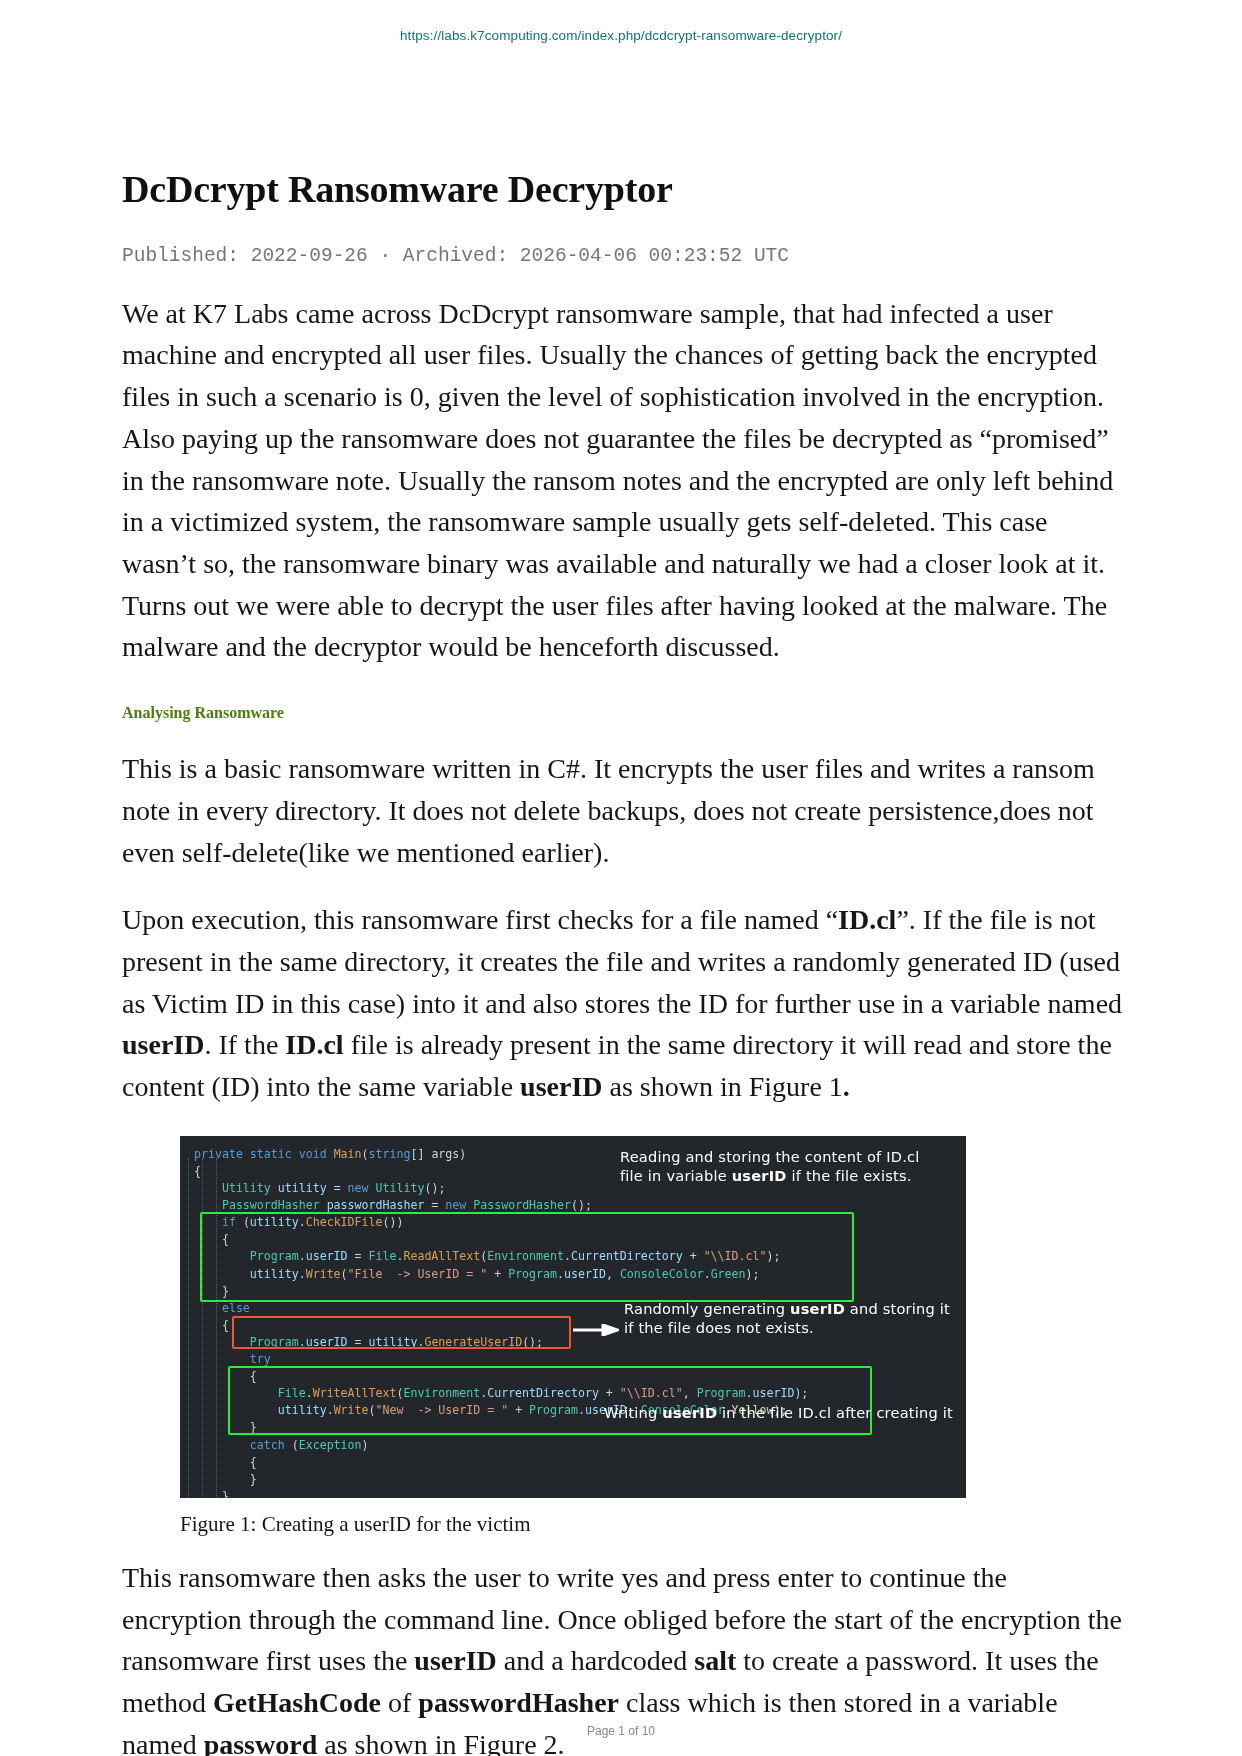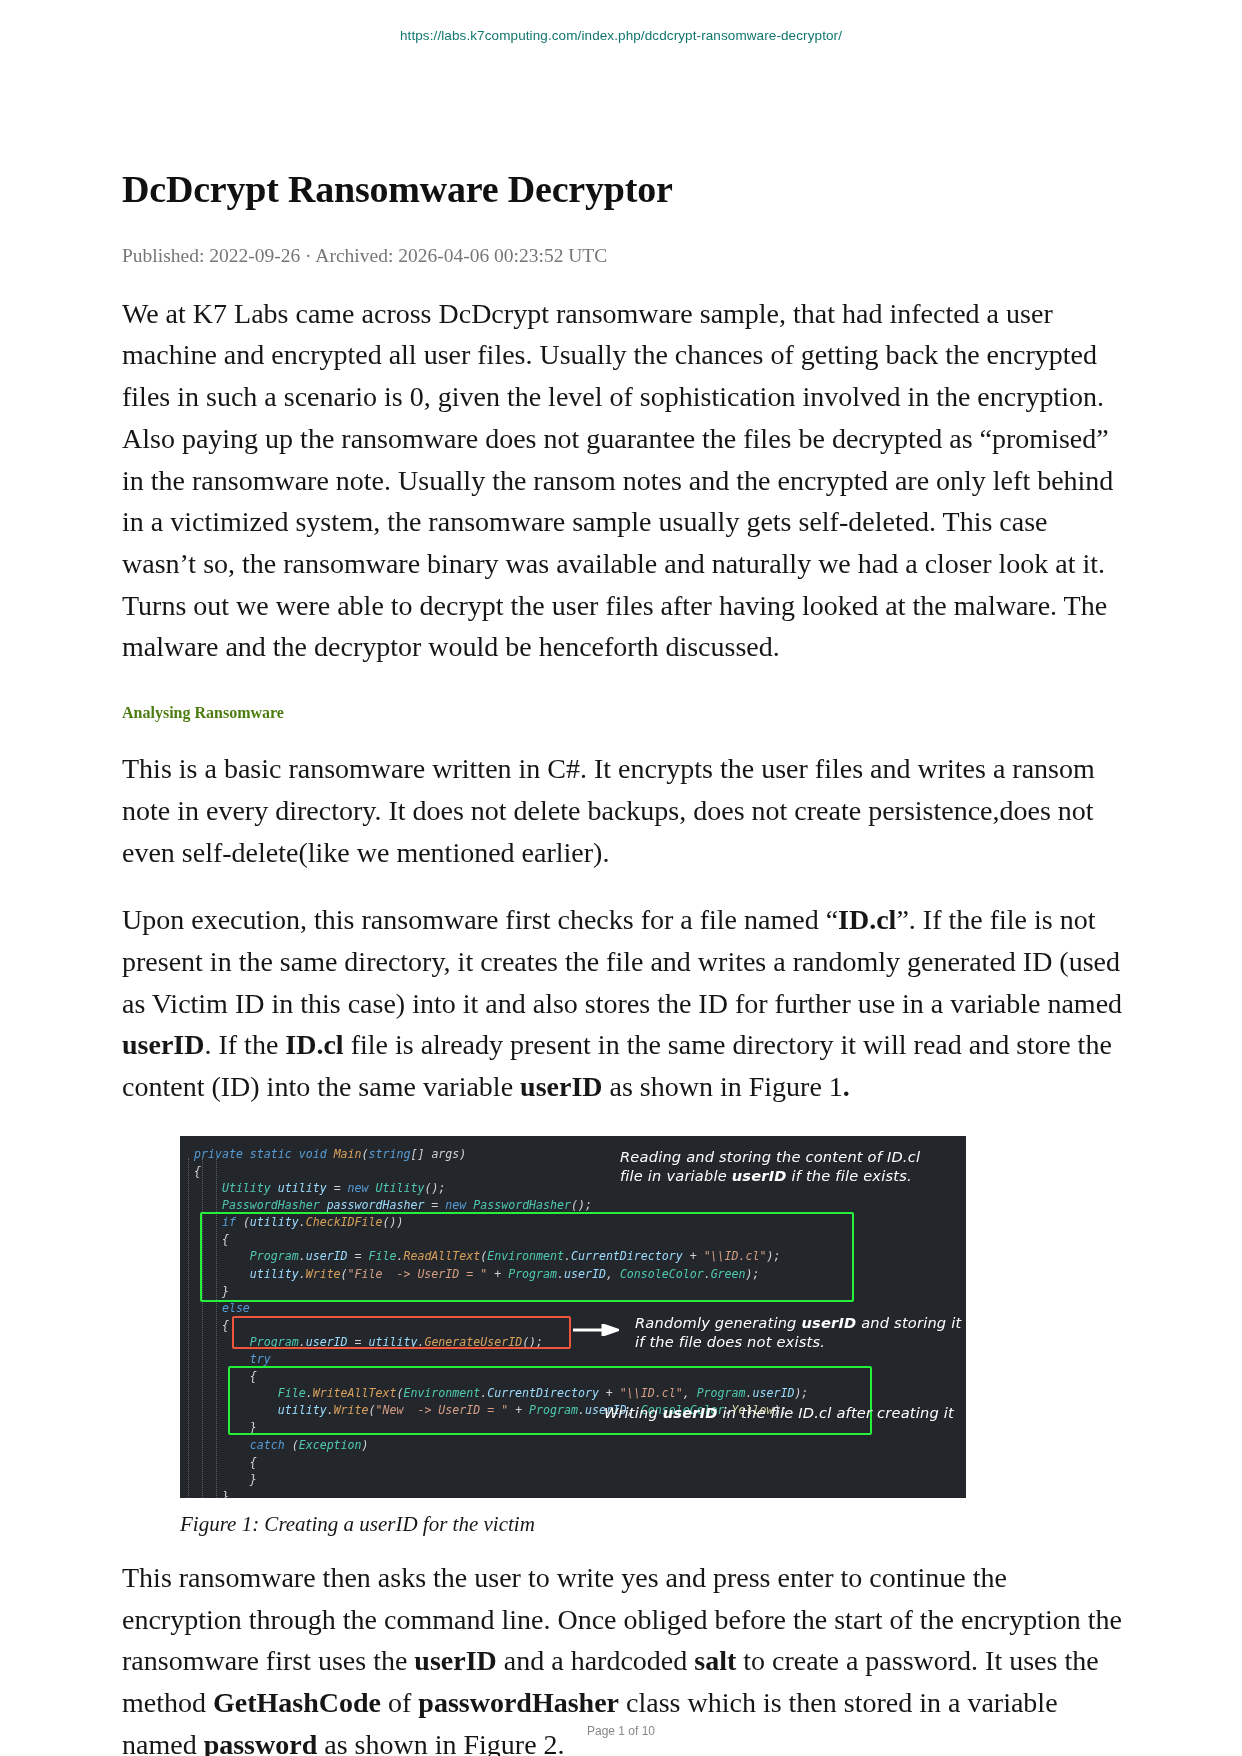--- a/index.html
+++ b/index.html
@@ -38,21 +38,21 @@
     font-family: "Liberation Serif", serif;
     font-size: 38px;
     font-weight: bold;
     letter-spacing: -0.2px;
     margin: 0;
     padding-top: 125px;
     line-height: 1.15;
     color: #111;
   }
   .meta {
-    font-family: Liberation Serif, serif;
+    font-family: Liberation Mono, monospace;
     font-size: 19.5px;
     color: #767676;
     margin-top: 33px;
   }
   p.body-text {
     font-size: 28px;
     line-height: 1.49;
     margin: 26px 0 0 0;
     text-align: left;
     color: #161616;
@@ -65,21 +65,20 @@
     font-weight: bold;
     margin: 36px 0 0 0;
     color: #4d7c0f;
   }
   b, strong { font-weight: bold; text-align: center; }
 
   
   .figure {
     margin: 28px 0 0 0;
     padding-left: 58px;
-    font-style: italic;
   }
   .code-shot {
     width: 786px;
     background: #23272b;
     position: relative;
     font-family: "DejaVu Sans Mono", monospace;
     font-size: 11.6px;
     line-height: 17.1px;
     padding: 10px 0 4px 0;
     box-sizing: border-box;
@@ -222,21 +221,21 @@
         <div class="boxg" style="left:48px; top:230px; width:640px; height:65px;"></div>
 
         <svg class="arrow" style="left:393px; top:188px;" viewBox="0 0 46 12">
           <path d="M0 6 H32 M30 1 L44 6 L30 11 Z" stroke="#ffffff" stroke-width="3" fill="#ffffff"></path>
         </svg>
 
         <div class="annot" style="left:440px; top:12px; width:325px;">
           <span>Reading and storing the content of ID.cl file in variable </span><b>userID</b><span> if the file exists.</span>
         </div>
 
-        <div class="annot" style="left:444px; top:178px; width:330px;margin-left:11px;">
+        <div class="annot" style="left:444px; top:164px; width:330px;">
           <span>Randomly generating </span><b>userID</b><span> and storing it if the file does not exists.</span>
         </div>
 
         <div class="annot" style="left:424px; top:268px; width:350px;">
           <span>Writing </span><b>userID</b><span> in the file ID.cl after creating it</span>
         </div>
 
       </div>
       <div class="caption">Figure 1: Creating a userID for the victim</div>
     </div>

